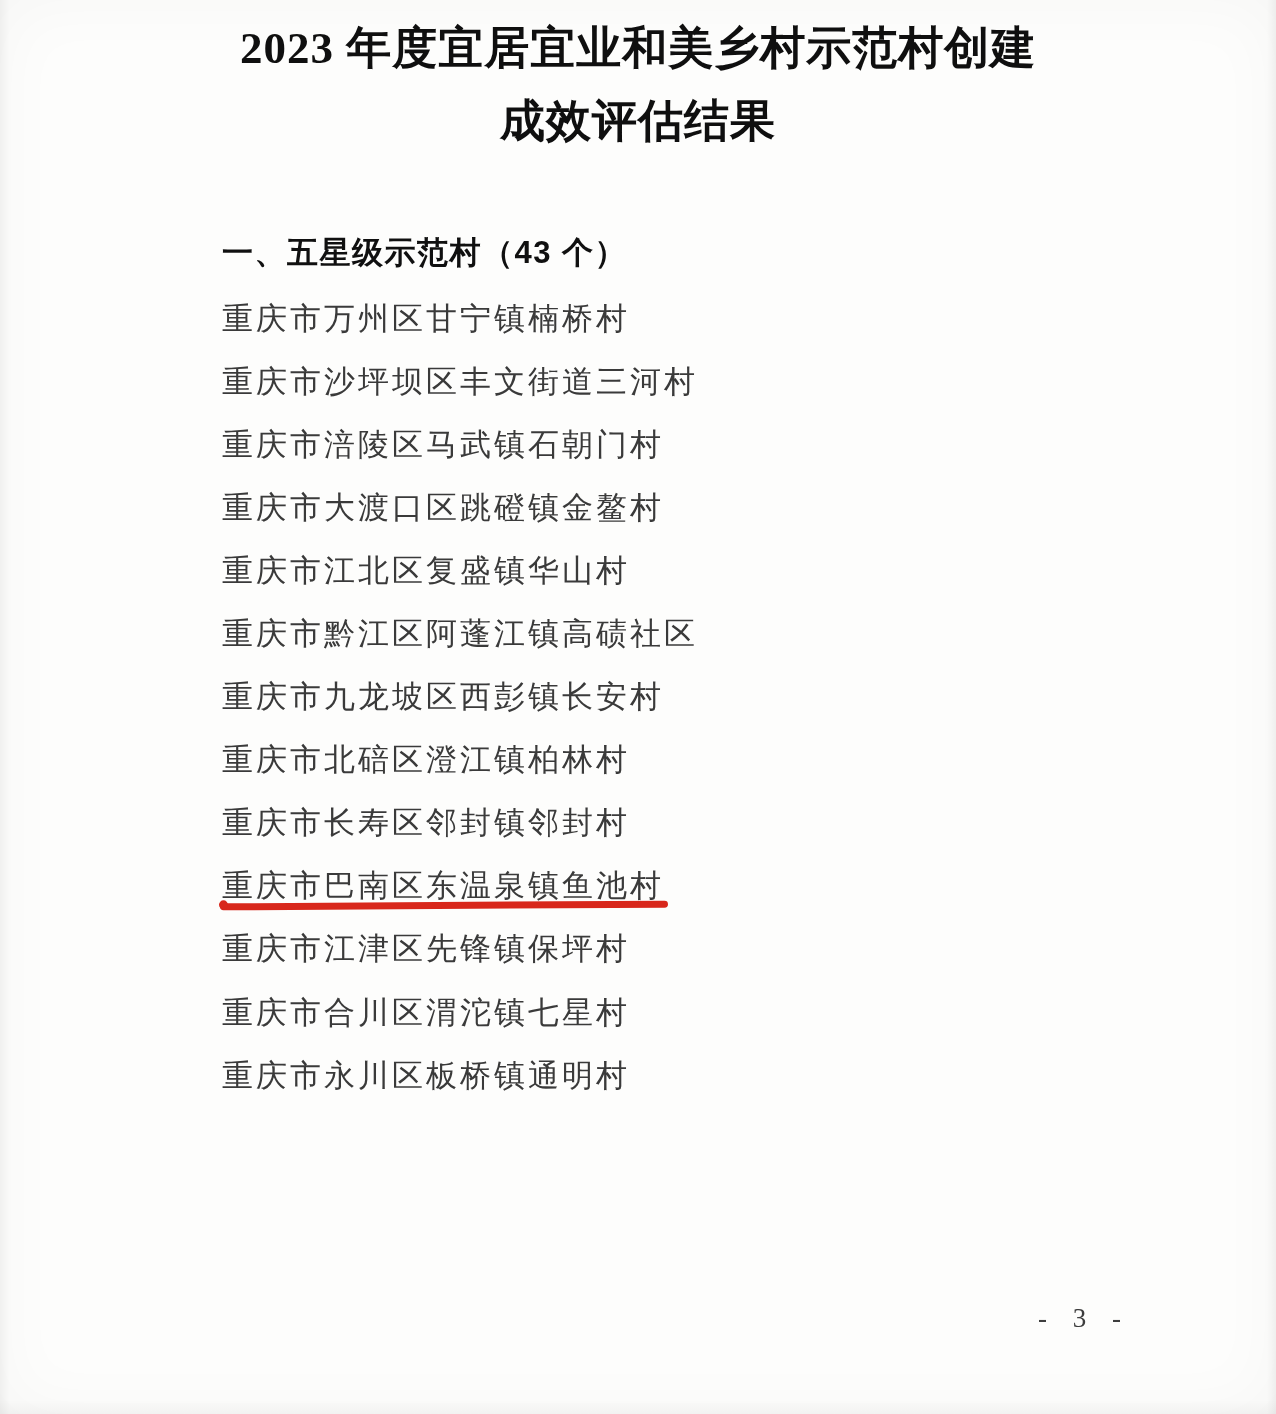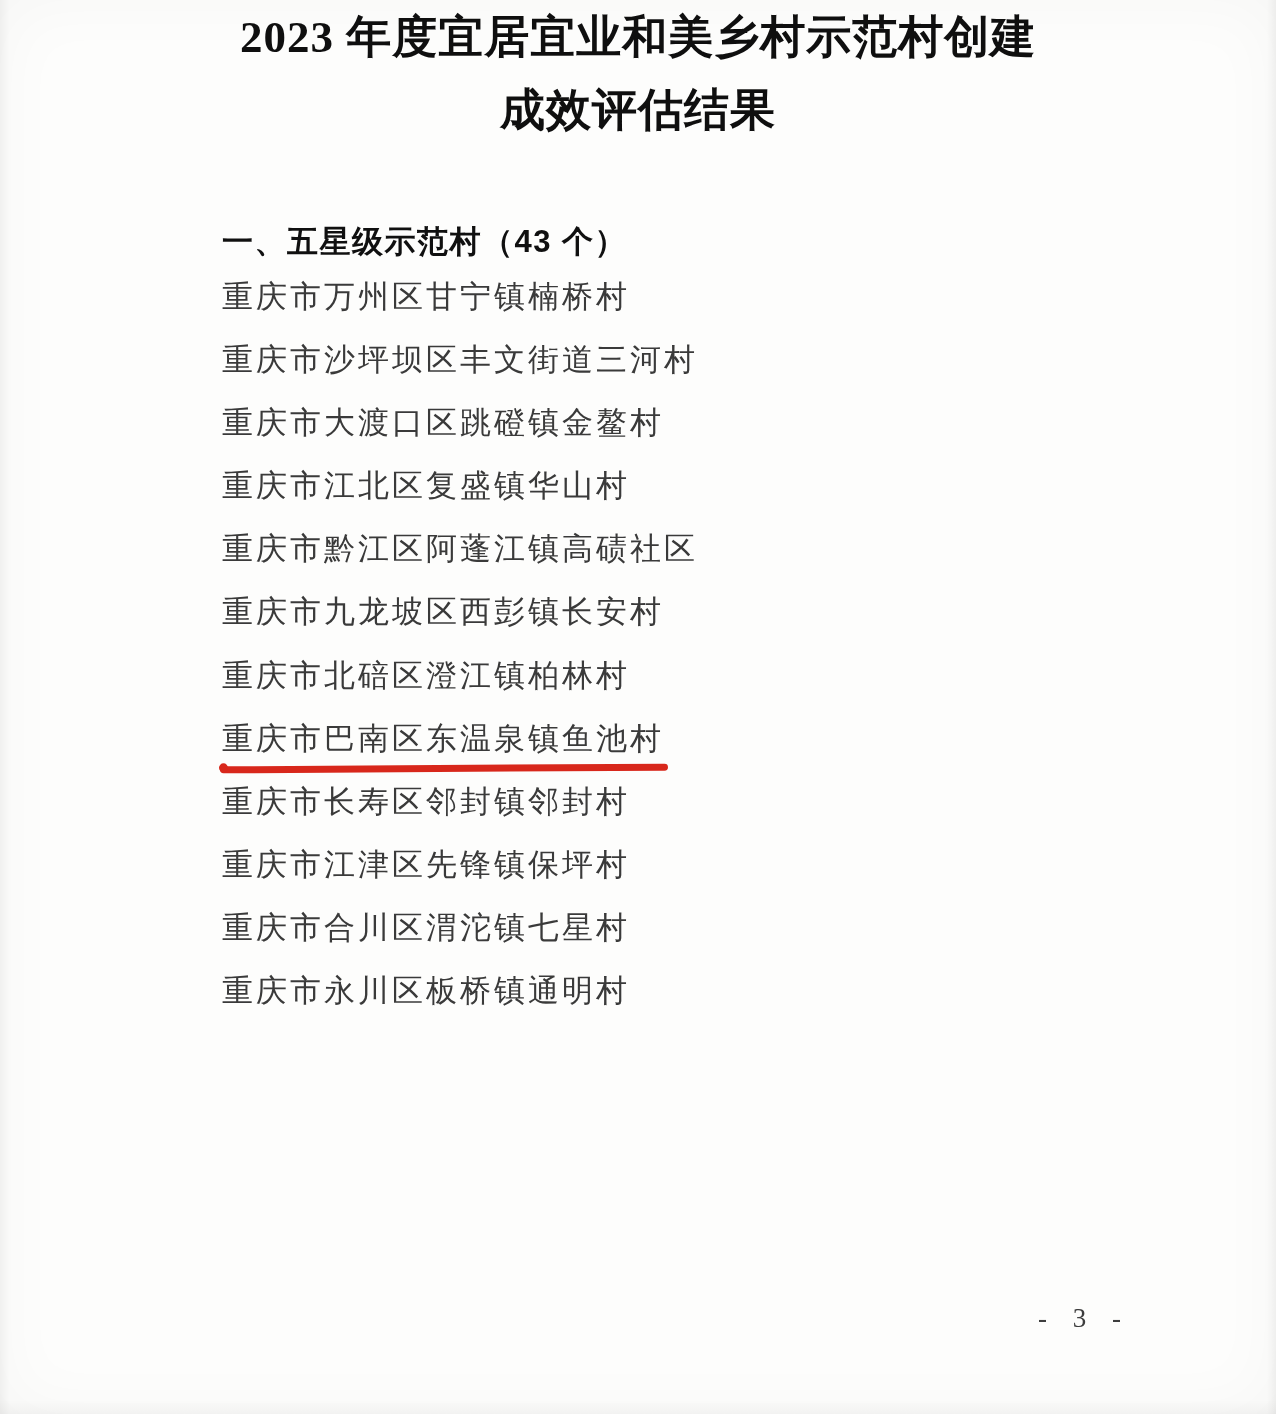--- a/index.html
+++ b/index.html
@@ -14,21 +14,21 @@
     background:
       linear-gradient(to right, rgba(0,0,0,0.04), rgba(0,0,0,0) 10px),
       linear-gradient(to left, rgba(0,0,0,0.045), rgba(0,0,0,0) 9px),
       linear-gradient(to top, rgba(0,0,0,0.03), rgba(0,0,0,0) 14px),
       #fdfdfc;
     box-shadow: inset 0 0 70px rgba(0,0,0,0.03);
     color: #1f1f1f;
   }
 
   .title-block {
-    padding-top: 1px;
+    padding-top: 12px;
     text-align: center;
     font-weight: 700;
     font-size: 45px;
     letter-spacing: 1px;
     color: #0f0f0f;
   }
   .title-line { line-height: 73px; }
 
   .section-heading {
     margin: 75px 0 8px 222px;
@@ -40,21 +40,21 @@
     color: #101010;
   }
 
   .village-list {
     margin: 14px 0 0 222px;
   }
   .village-row {
     position: relative;
     height: 63.1px;
     display: flex;
-    align-items: flex-start;
+    align-items: center;
     font-family: Liberation Serif, serif;
   }
   .village-name {
     font-size: 31px;
     letter-spacing: 3px;
     color: #3a3a3a;
     white-space: nowrap;
   }
 
   .red-underline {
@@ -104,40 +104,43 @@
   <div class="section-heading">一、五星级示范村（43 个）</div>
 
   <div class="village-list">
     <div class="village-row">
       <span class="village-name">重庆市万州区甘宁镇楠桥村</span>
     </div>
     <div class="village-row">
       <span class="village-name">重庆市沙坪坝区丰文街道三河村</span>
     </div>
     <div class="village-row">
+      <span class="village-name">重庆市涪陵区马武镇石朝门村</span>
+    </div>
+    <div class="village-row">
       <span class="village-name">重庆市大渡口区跳磴镇金鳌村</span>
     </div>
     <div class="village-row">
       <span class="village-name">重庆市江北区复盛镇华山村</span>
     </div>
     <div class="village-row">
       <span class="village-name">重庆市黔江区阿蓬江镇高碛社区</span>
     </div>
     <div class="village-row">
       <span class="village-name">重庆市九龙坡区西彭镇长安村</span>
     </div>
     <div class="village-row">
       <span class="village-name">重庆市北碚区澄江镇柏林村</span>
     </div>
     <div class="village-row">
+      <span class="village-name">重庆市长寿区邻封镇邻封村</span>
+    </div>
+    <div class="village-row">
       <span class="village-name">重庆市巴南区东温泉镇鱼池村</span>
       <div class="red-underline"></div>
-    </div>
-    <div class="village-row">
-      <span class="village-name">重庆市长寿区邻封镇邻封村</span>
     </div>
     <div class="village-row">
       <span class="village-name">重庆市江津区先锋镇保坪村</span>
     </div>
     <div class="village-row">
       <span class="village-name">重庆市合川区渭沱镇七星村</span>
     </div>
     <div class="village-row">
       <span class="village-name">重庆市永川区板桥镇通明村</span>
     </div>

